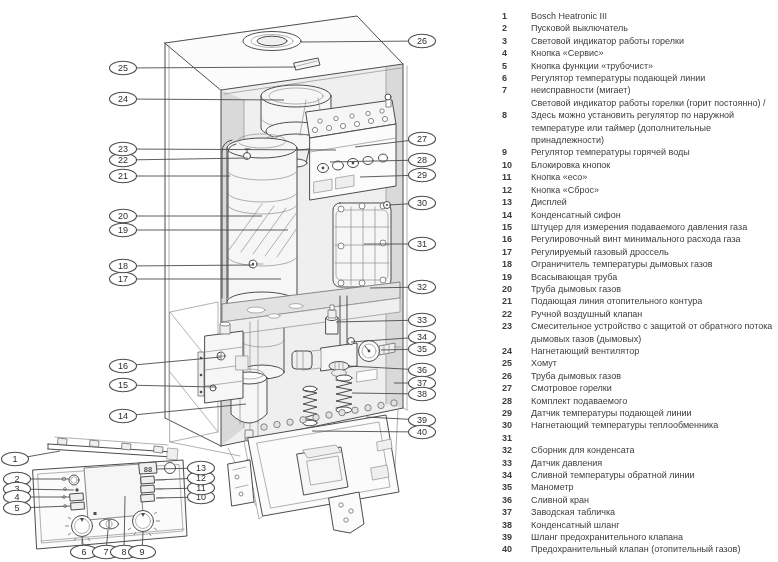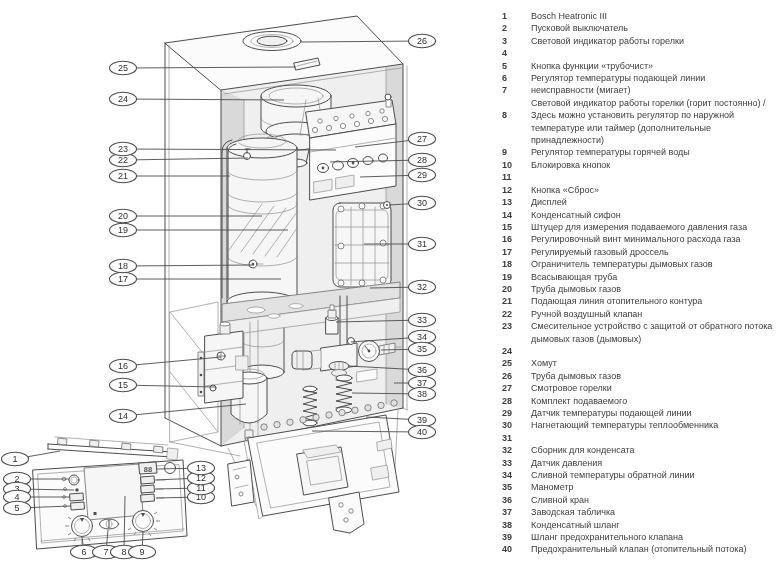--- a/index.html
+++ b/index.html
@@ -533,20 +533,23 @@
         </div>
       </div>
       <div class="lrow">
         <div class="lnum">3</div>
         <div class="ltext">
           <div>Световой индикатор работы горелки</div>
         </div>
       </div>
       <div class="lrow">
         <div class="lnum">4</div>
+        <div class="ltext">
+          <div>Кнопка «Сервис»</div>
+        </div>
       </div>
       <div class="lrow">
         <div class="lnum">5</div>
         <div class="ltext">
           <div>Кнопка функции «трубочист»</div>
         </div>
       </div>
       <div class="lrow">
         <div class="lnum">6</div>
         <div class="ltext">
@@ -575,20 +578,23 @@
         </div>
       </div>
       <div class="lrow">
         <div class="lnum">10</div>
         <div class="ltext">
           <div>Блокировка кнопок</div>
         </div>
       </div>
       <div class="lrow">
         <div class="lnum">11</div>
+        <div class="ltext">
+          <div>Кнопка «eco»</div>
+        </div>
       </div>
       <div class="lrow">
         <div class="lnum">12</div>
         <div class="ltext">
           <div>Кнопка «Сброс»</div>
         </div>
       </div>
       <div class="lrow">
         <div class="lnum">13</div>
         <div class="ltext">
@@ -651,20 +657,23 @@
       </div>
       <div class="lrow">
         <div class="lnum">23</div>
         <div class="ltext">
           <div>Смесительное устройство с защитой от обратного потока</div>
           <div>дымовых газов (дымовых)</div>
         </div>
       </div>
       <div class="lrow">
         <div class="lnum">24</div>
+        <div class="ltext">
+          <div>Нагнетающий вентилятор</div>
+        </div>
       </div>
       <div class="lrow">
         <div class="lnum">25</div>
         <div class="ltext">
           <div>Хомут</div>
         </div>
       </div>
       <div class="lrow">
         <div class="lnum">26</div>
         <div class="ltext">
@@ -742,17 +751,17 @@
       </div>
       <div class="lrow">
         <div class="lnum">39</div>
         <div class="ltext">
           <div>Шланг предохранительного клапана</div>
         </div>
       </div>
       <div class="lrow">
         <div class="lnum">40</div>
         <div class="ltext">
-          <div>Предохранительный клапан (отопительный потока)</div>
+          <div>Предохранительный клапан (отопительный газов)</div>
         </div>
       </div>
     </div>
 </div>
 
 </body></html>

